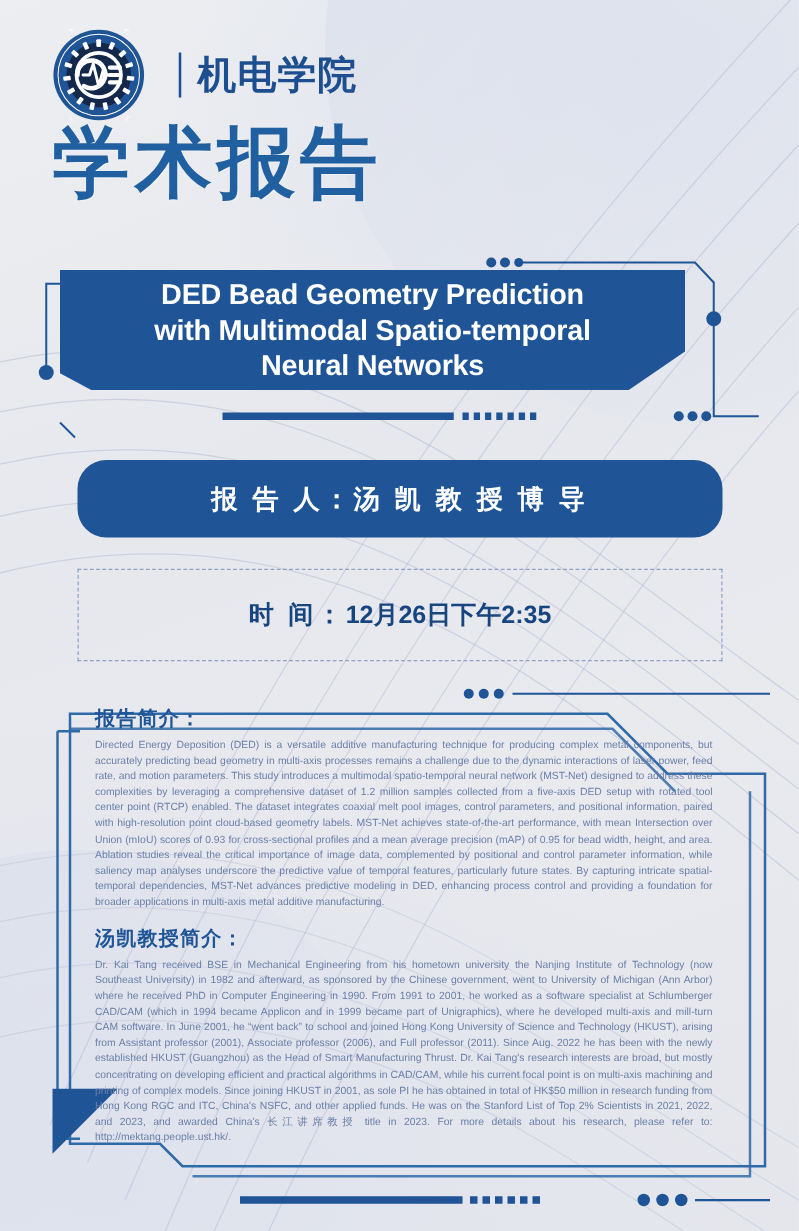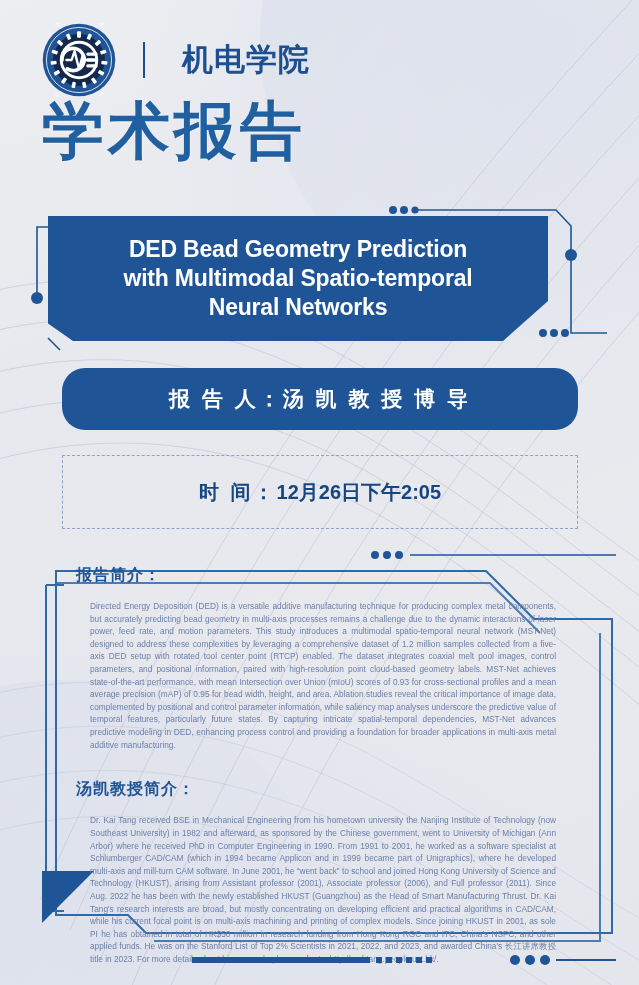--- a/index.html
+++ b/index.html
@@ -30,36 +30,36 @@
   }
   .brand-en{
     font-family:"Liberation Sans","DejaVu Sans",sans-serif;
     font-weight:bold;font-size:6.4px;color:#1d4e8f;letter-spacing:.6px;
     margin-top:4px;white-space:nowrap;text-align:center;
   }
   .brand-left{display:flex;flex-direction:column;align-items:center;}
   .brand-divider{width:2px;height:36px;background:#1d4e8f;margin:0 13px;}
   .brand-school{
     font-family:"Liberation Serif","DejaVu Serif",serif;
-    font-weight:bold;font-size:31px;color:#1d4e8f;letter-spacing:1px;white-space:nowrap;margin-left:24px;
+    font-weight:bold;font-size:31px;color:#1d4e8f;letter-spacing:1px;white-space:nowrap;
   }
 
   
   .big-heading{
     position:absolute;top:98px;left:42px;
     font-family:"Liberation Sans","DejaVu Sans",sans-serif;
     font-weight:bold;font-size:62px;color:#2160a0;letter-spacing:4px;line-height:1.05;
     text-shadow:1px 1px 0 rgba(255,255,255,.35);
     text-align:right;
   }
 
   
   .title-wrap{position:absolute;top:205px;left:0;width:639px;height:150px;}
   .title-block{
-    position:absolute;left:48px;top:11px;width:500px;height:125px;
+    position:absolute;left:48px;top:11px;width:500px;height:96px;
     background:#1f5596;
     clip-path:polygon(0 0, 100% 0, 100% 68%, 91% 100%, 5% 100%, 0 86%);
     display:flex;align-items:center;justify-content:center;
     box-sizing:border-box;padding:0 16px;
   }
   .title-text{
     color:#ffffff;font-weight:bold;font-size:23px;line-height:1.26;text-align:center;
     font-family:"Liberation Sans","DejaVu Sans",sans-serif;letter-spacing:-.2px;
   }
   .deco-svg{position:absolute;inset:0;width:639px;height:150px;pointer-events:none;}
@@ -95,24 +95,24 @@
   .frame-svg{position:absolute;inset:0;width:580px;height:382px;pointer-events:none;}
   .content-inner{
     position:absolute;left:42px;top:2px;width:494px;
     box-sizing:border-box;
   }
   .sec-title{
     font-weight:bold;font-size:16px;color:#1f5596;letter-spacing:1px;
     font-family:"Liberation Sans","DejaVu Sans",sans-serif;
     margin:0 0 3px 0;
   }
-  .sec-title.second{margin-top:28px;}
+  .sec-title.second{margin-top:13px;}
   .body-text{
     font-size:8.3px;line-height:1.52;color:#6a7fa8;text-align:justify;
-    font-family:"Liberation Sans","DejaVu Sans",sans-serif;margin:14px;
+    font-family:"Liberation Sans","DejaVu Sans",sans-serif;margin:0;
   }
   .corner-tri{
     position:absolute;left:8px;bottom:22px;width:0;height:0;
     border-left:52px solid #1f5596;border-bottom:52px solid transparent;
   }
 
   
   .bottom-bar{position:absolute;bottom:18px;left:0;width:639px;height:14px;}
 </style>
 </head>
@@ -244,21 +244,21 @@
       </div>
     </div>
   </div>
 
   <div class="speaker-pill">
     <div class="speaker-text">报 告 人：汤 凯  教  授  博  导</div>
   </div>
 
   <div class="info-box">
     <div class="info-line">
-      <span class="info-label">时  间：</span><span>12月26日下午2:05</span>
+      <span class="info-label">时  间：</span><span>12月26日下午2:35</span>
     </div>
   </div>
 
   <svg class="dots-rule" viewBox="0 0 639 18">
     <g fill="#1f5596">
       <circle cx="375" cy="6" r="4"></circle>
         <circle cx="387" cy="6" r="4"></circle>
         <circle cx="399" cy="6" r="4"></circle>
     </g>
     <path d="M410 6 H616" stroke="#1f5596" stroke-width="1.6" fill="none"></path>

